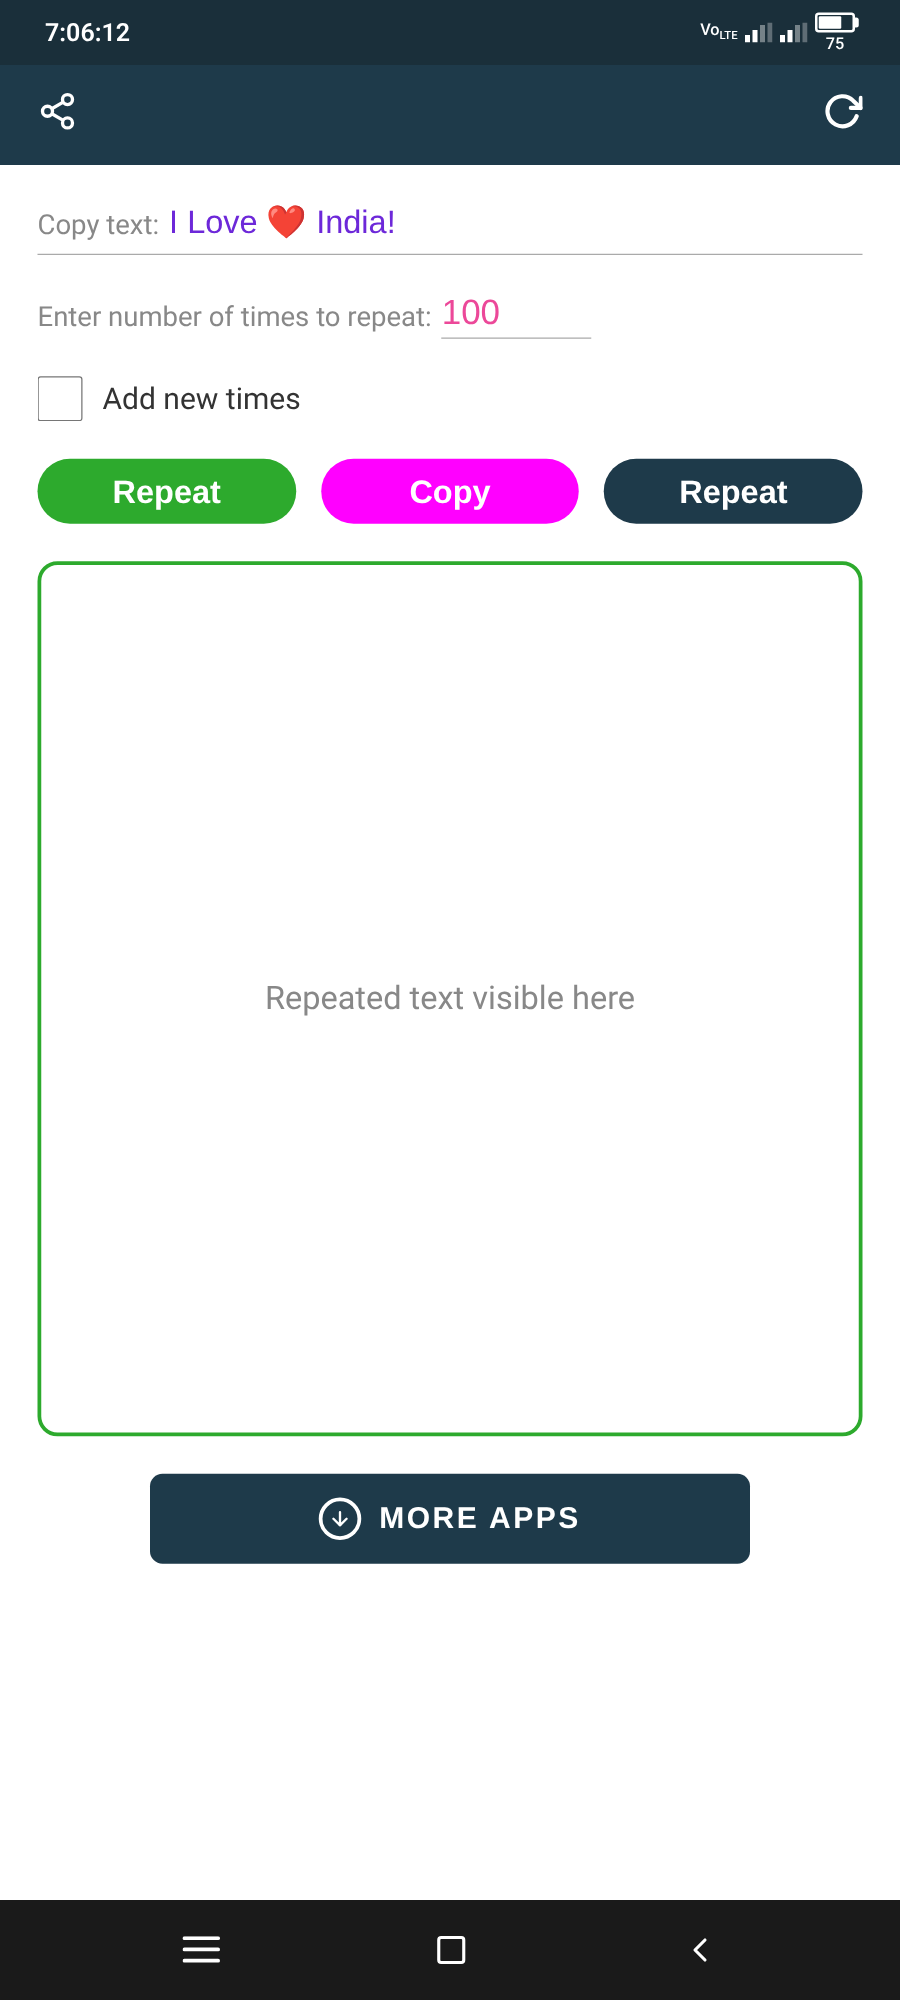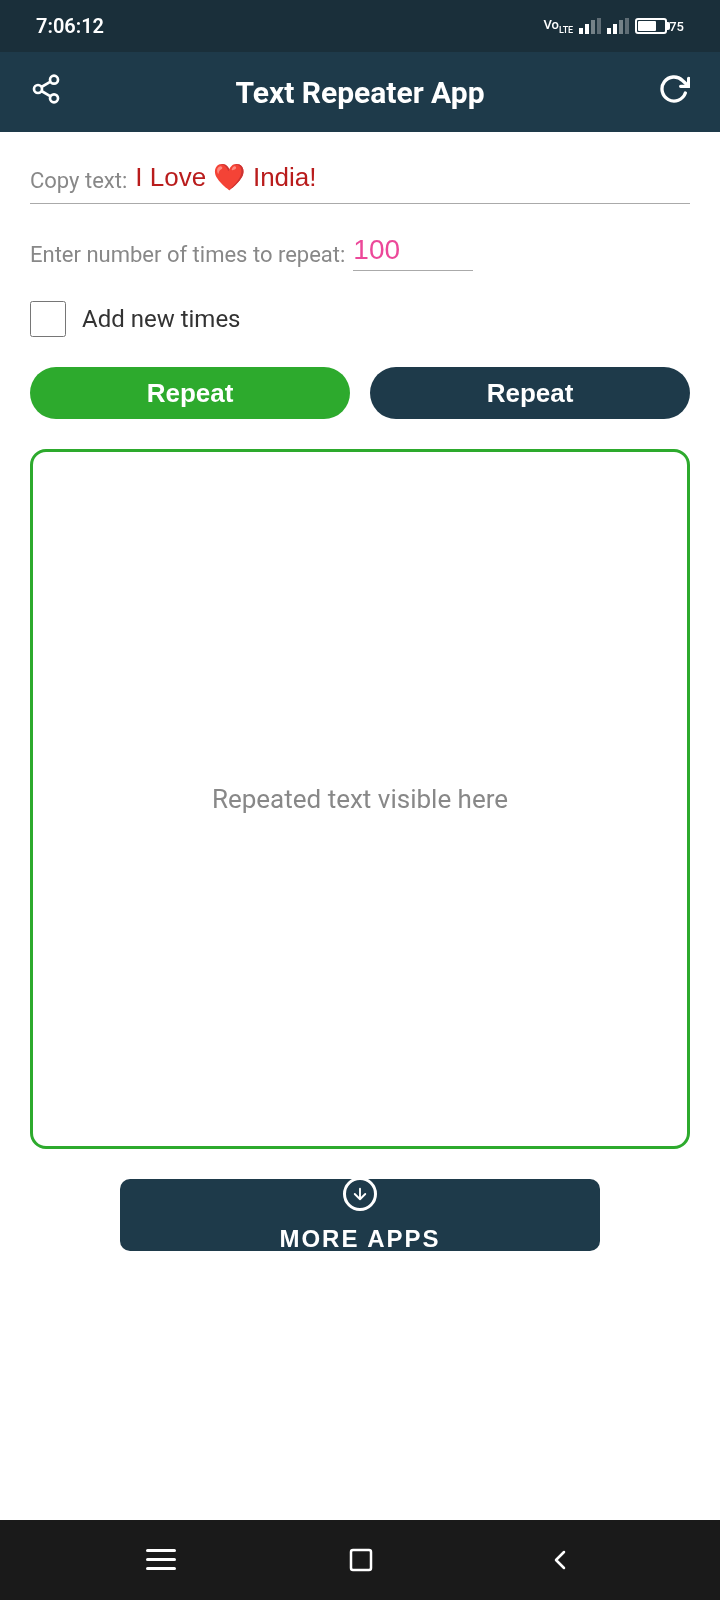--- a/index.html
+++ b/index.html
@@ -72,21 +72,21 @@
       color: #888;
       white-space: nowrap;
       margin-right: 8px;
       padding-bottom: 4px;
     }
     .text-input {
       flex: 1;
       font-size: 26px;
       border: none;
       outline: none;
-      color: #b91c1c;
+      color: #6d28d9;
       background: transparent;
       padding-bottom: 4px;
     }
 
     .number-row {
       display: flex;
       align-items: flex-end;
       margin-bottom: 30px;
     }
     .number-label {
@@ -186,21 +186,20 @@
       border: none;
       border-radius: 10px;
       height: 72px;
       font-size: 24px;
       font-weight: 700;
       letter-spacing: 2px;
       cursor: pointer;
       width: 100%;
       max-width: 480px;
       margin: 0 auto 40px;
-      flex-direction: column;
     }
     .more-apps-icon {
       width: 34px;
       height: 34px;
       border: 3px solid white;
       border-radius: 50%;
       display: flex;
       align-items: center;
       justify-content: center;
       font-size: 18px;
@@ -238,41 +237,40 @@
       <rect x="6" y="6" width="4" height="10" fill="white"></rect>
       <rect x="12" y="2" width="4" height="14" fill="white" opacity="0.4"></rect>
       <rect x="18" y="0" width="4" height="16" fill="white" opacity="0.3"></rect>
     </svg>
     <svg width="22" height="16" viewBox="0 0 22 16">
       <rect x="0" y="10" width="4" height="6" fill="white"></rect>
       <rect x="6" y="6" width="4" height="10" fill="white"></rect>
       <rect x="12" y="2" width="4" height="14" fill="white" opacity="0.4"></rect>
       <rect x="18" y="0" width="4" height="16" fill="white" opacity="0.3"></rect>
     </svg>
-    <div style="display:inline-flex;align-items:center;gap:2px;">
+    <div style="display:inline-flex;align-items:center;gap:2px;flex-direction:column;">
       <div style="border:2px solid white;border-radius:3px;width:32px;height:16px;display:inline-flex;align-items:center;padding:1px;position:relative;">
         <div style="background:white;height:10px;width:70%;border-radius:1px;"></div>
         <div style="position:absolute;right:-5px;top:50%;transform:translateY(-50%);width:4px;height:8px;background:white;border-radius:0 2px 2px 0;"></div>
       </div>
       <span style="font-size:13px;">75</span>
     </div>
   </div>
 </div>
 
 <div class="app-header">
   <span class="header-icon">
     <svg width="32" height="32" viewBox="0 0 24 24" fill="white">
       <circle cx="18" cy="5" r="3" fill="none" stroke="white" stroke-width="2"></circle>
       <circle cx="6" cy="12" r="3" fill="none" stroke="white" stroke-width="2"></circle>
       <circle cx="18" cy="19" r="3" fill="none" stroke="white" stroke-width="2"></circle>
       <line x1="8.59" y1="13.51" x2="15.42" y2="17.49" stroke="white" stroke-width="2"></line>
       <line x1="15.41" y1="6.51" x2="8.59" y2="10.49" stroke="white" stroke-width="2"></line>
     </svg>
   </span>
-  <span class="header-title">Text Repeater App</span>
   <span class="header-icon">
     <svg width="32" height="32" viewBox="0 0 24 24" fill="none" stroke="white" stroke-width="2.5" stroke-linecap="round" stroke-linejoin="round">
       <polyline points="23 4 23 10 17 10"></polyline>
       <path d="M20.49 15a9 9 0 1 1-2.12-9.36L23 10"></path>
     </svg>
   </span>
 </div>
 
 <div class="main-content">
 
@@ -286,20 +284,21 @@
     <input class="number-input" type="number" value="100" style="">
   </div>
 
   <div class="checkbox-row">
     <input type="checkbox" class="checkbox-box" style="width: 36px; height: 36px; cursor: pointer; accent-color: rgb(45, 170, 45);">
     <span class="checkbox-label">Add new times</span>
   </div>
 
   <div class="buttons-row">
     <button class="btn btn-repeat">Repeat</button>
+    <button class="btn btn-copy">Copy</button>
     <button class="btn btn-share">Repeat</button>
   </div>
 
   <div class="output-box">
     <span class="output-placeholder">Repeated text visible here</span>
   </div>
 
   <button class="more-apps-btn">
     <div class="more-apps-icon">
       <svg width="18" height="18" viewBox="0 0 24 24" fill="none" stroke="white" stroke-width="2.5" stroke-linecap="round" stroke-linejoin="round">

